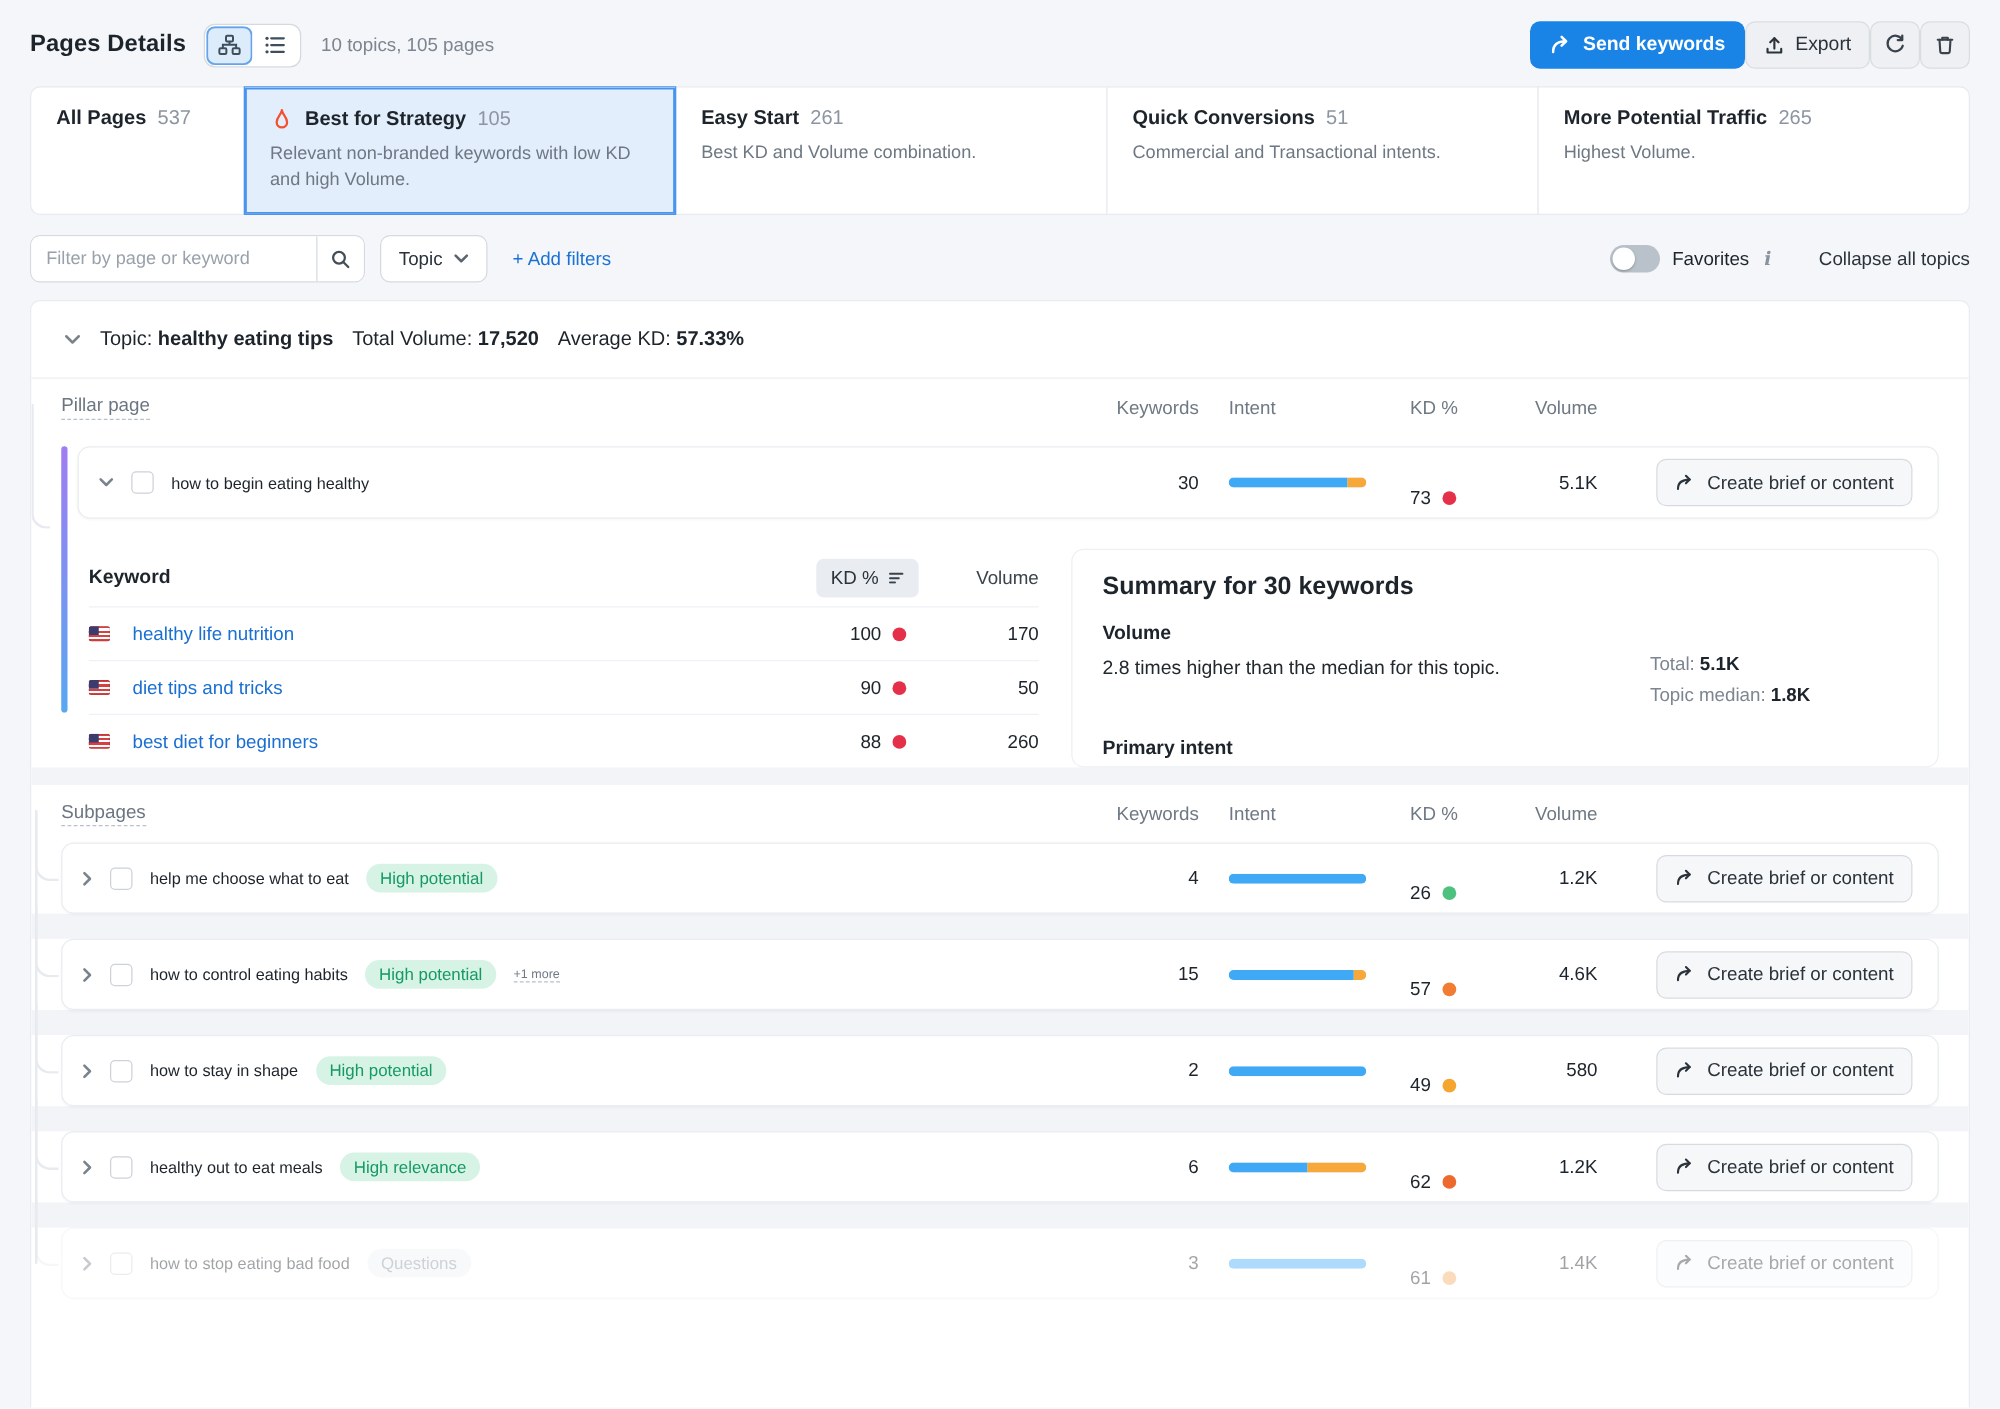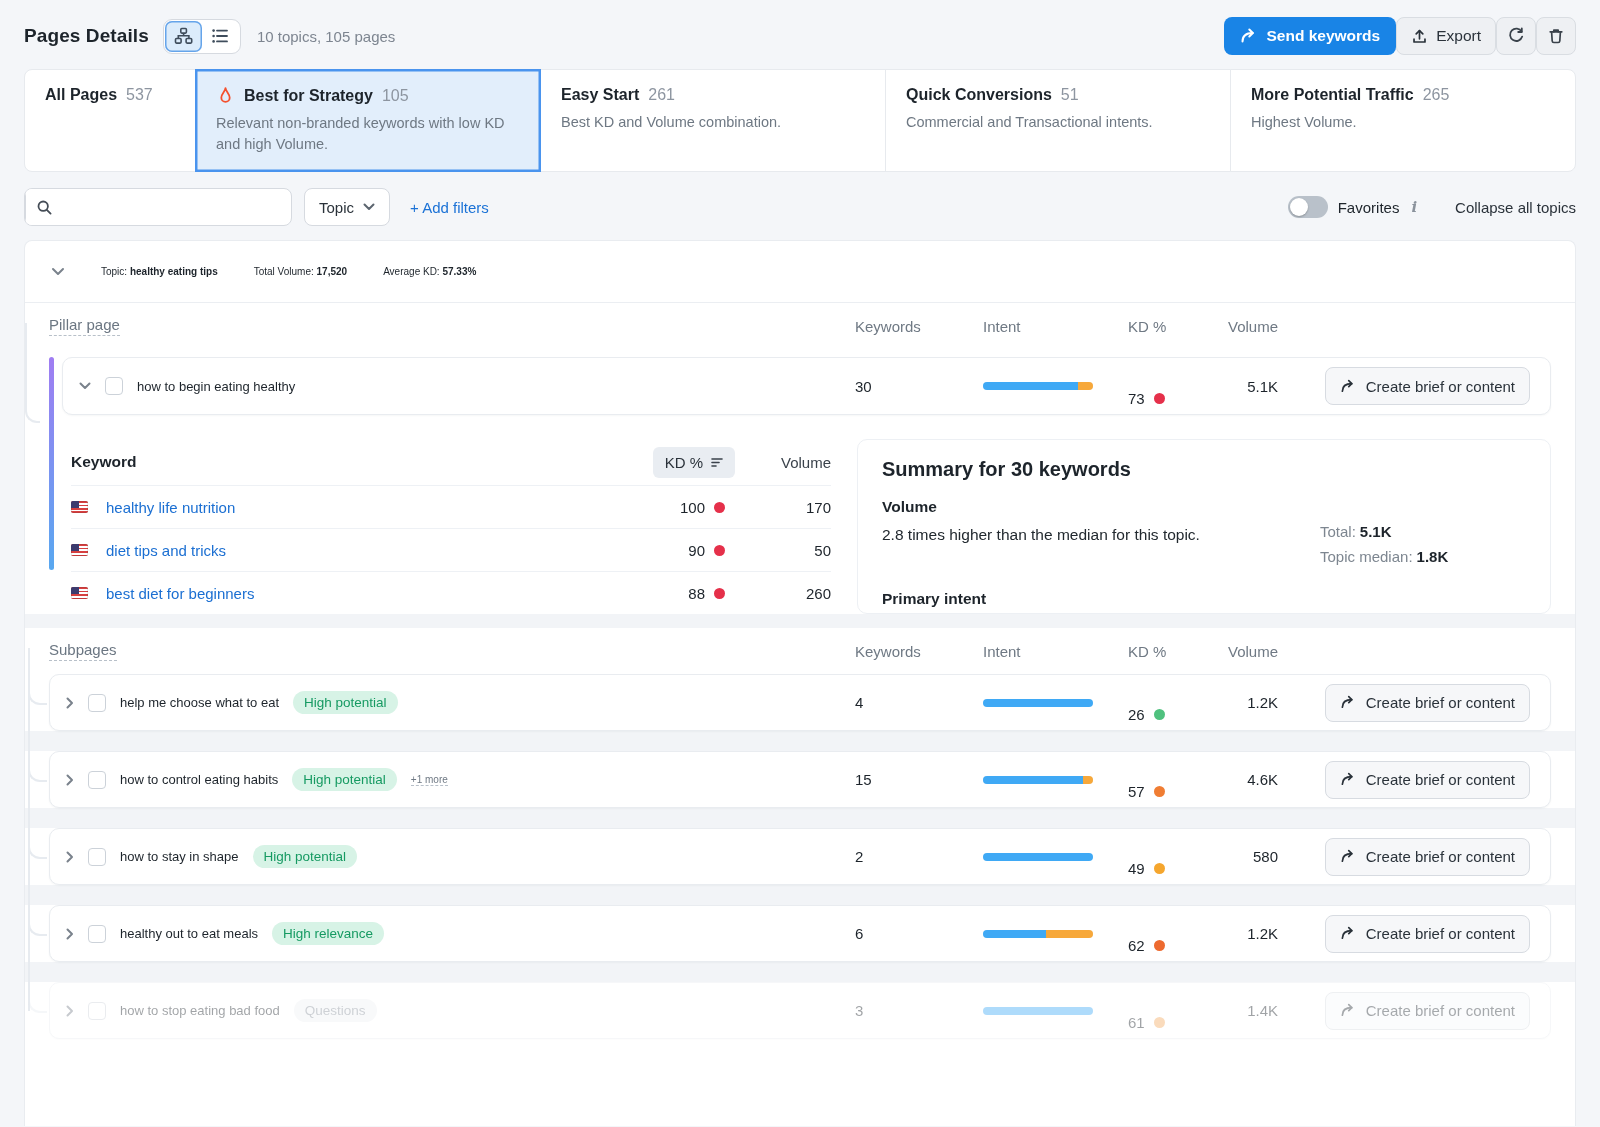--- a/index.html
+++ b/index.html
@@ -45,32 +45,32 @@
   .fav-zone { margin-left:auto; display:flex; align-items:center; gap:10px; }
   .toggle { width:40px; height:22px; border-radius:11px; background:#b9c1ca; position:relative; cursor:pointer; border:none; }
   .toggle::after { content:''; position:absolute; width:18px; height:18px; background:#fff; border-radius:50%; top:2px; left:2px; box-shadow:0 1px 2px rgba(0,0,0,.25); }
   .info-i { color:#8a929c; font-family:"DejaVu Serif", serif; font-style:italic; font-weight:700; font-size:15px; cursor:pointer; padding:0 2px; }
   .collapse-link { margin-left:26px; color:#2a323a; cursor:pointer; }
 
   
   .main { margin:0 24px; background:#fff; border:1px solid #e9ecf0; border-bottom:none; border-radius:8px 8px 0 0; height:886px; overflow:hidden; position:relative; }
 
   .topic-head { height:62px; display:flex; align-items:center; padding:0 26px; border-bottom:1px solid #ebeef2; }
-  .topic-part { margin-left:36px; font-size:10px; white-space:nowrap; }
+  .topic-part { margin-left:15px; font-size:16px; white-space:nowrap; }
   .topic-part:first-of-type { margin-left:16px; }
   .topic-part b { font-weight:700; }
 
   .section { padding:0 24px; position:relative; }
   .sec-head { height:46px; display:flex; align-items:center; }
   .sec-label { color:#6b7682; border-bottom:1px dashed #b8c0c9; padding-bottom:2px; }
 
   
   .rgrid { display:grid; grid-template-columns:104px 165px 92px 62px 30px 222px; align-items:center; margin-left:auto; }
   .sec-head .rgrid { color:#6f7984; margin-right:21px; }
-  .c-kw { text-align:left; }
+  .c-kw { text-align:right; }
   .c-int { padding-left:24px; }
   .c-kd { padding-left:4px; }
   .c-kd-val { padding-left:4px; display:flex; align-items:center; gap:9px;margin-top:24px; }
   .c-vol { text-align:right; }
   .c-act { display:flex; justify-content:flex-end; }
 
   .intent-bar { width:110px; height:8px; border-radius:4px; overflow:hidden; display:flex; background:#e9edf1; }
   .seg-blue { height:100%; background:#3fa9f5; }
   .seg-orange { height:100%; background:#f7a83a; }
   .kd-dot { width:11px; height:11px; border-radius:50%; background:#e5304a; flex:none; }
@@ -245,20 +245,21 @@
     <div class="tab-title">
         <span>More Potential Traffic</span>
         <span class="tab-count">265</span>
       </div>
     <div class="tab-desc">Highest Volume.</div>
   </div>
 </div>
 
 <div class="filterbar">
   <div class="searchbox">
+    <input type="text" placeholder="Filter by page or keyword" style="">
     <button class="search-btn">
       <span>
         <svg width="17" height="17" viewBox="0 0 17 17" fill="none" stroke="#454d57" stroke-width="1.8" stroke-linecap="round">
           <circle cx="7.2" cy="7.2" r="4.7"></circle>
             <path d="M10.8 10.8 L14.6 14.6"></path>
         </svg>
       </span>
     </button>
   </div>
   <div class="select-pill">

